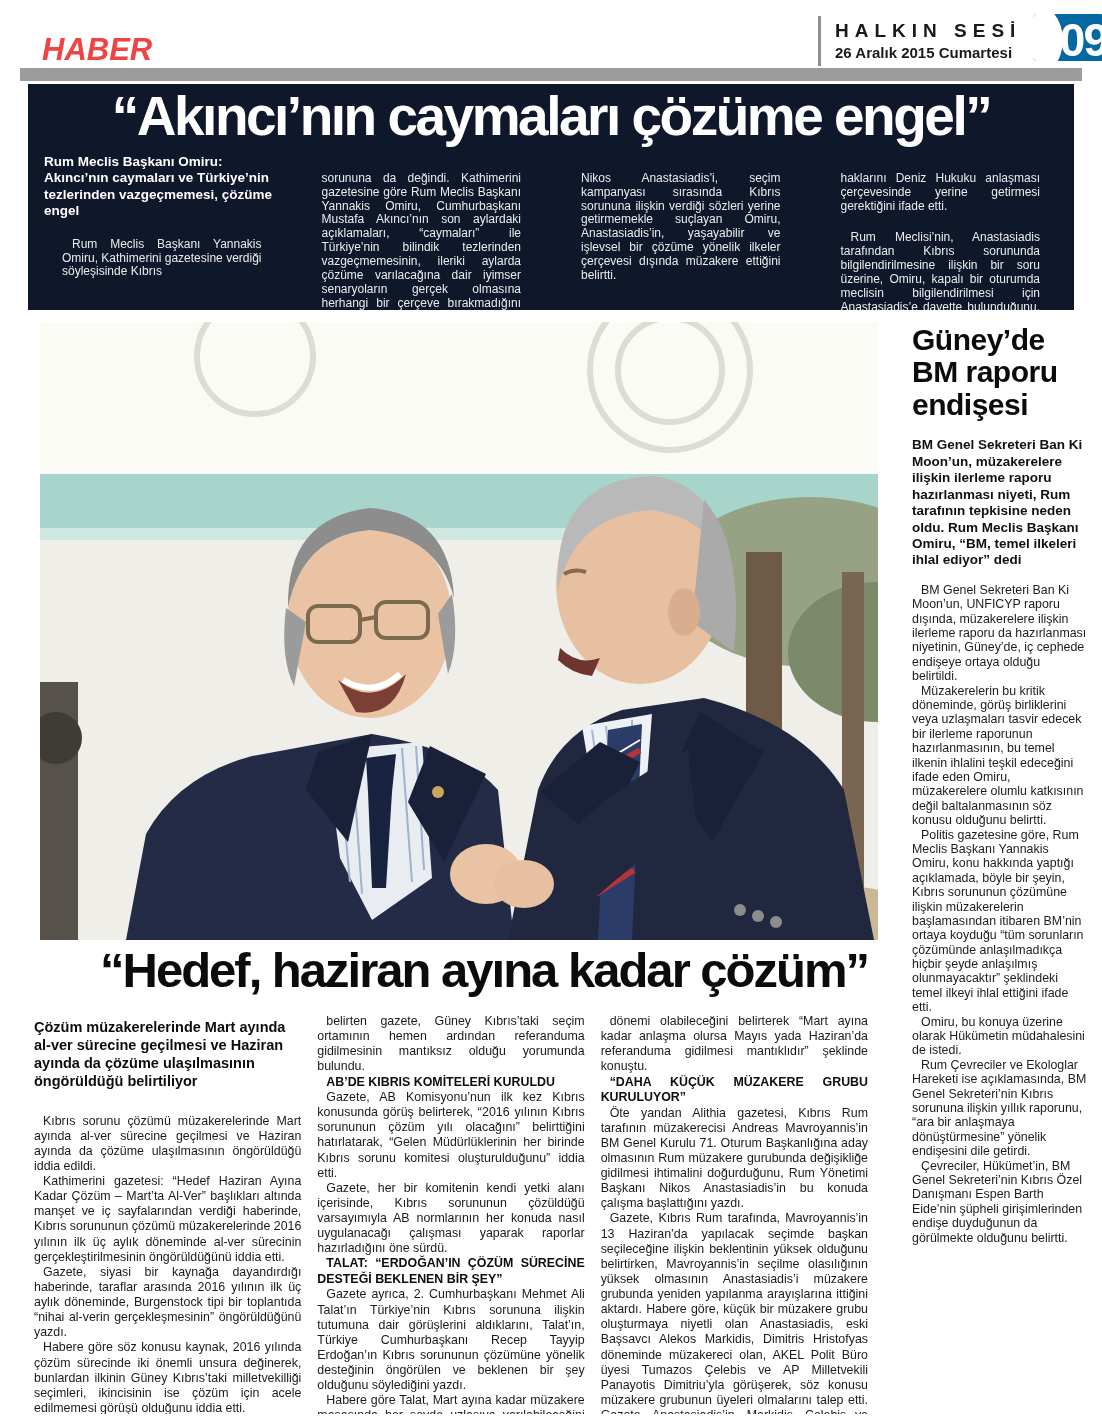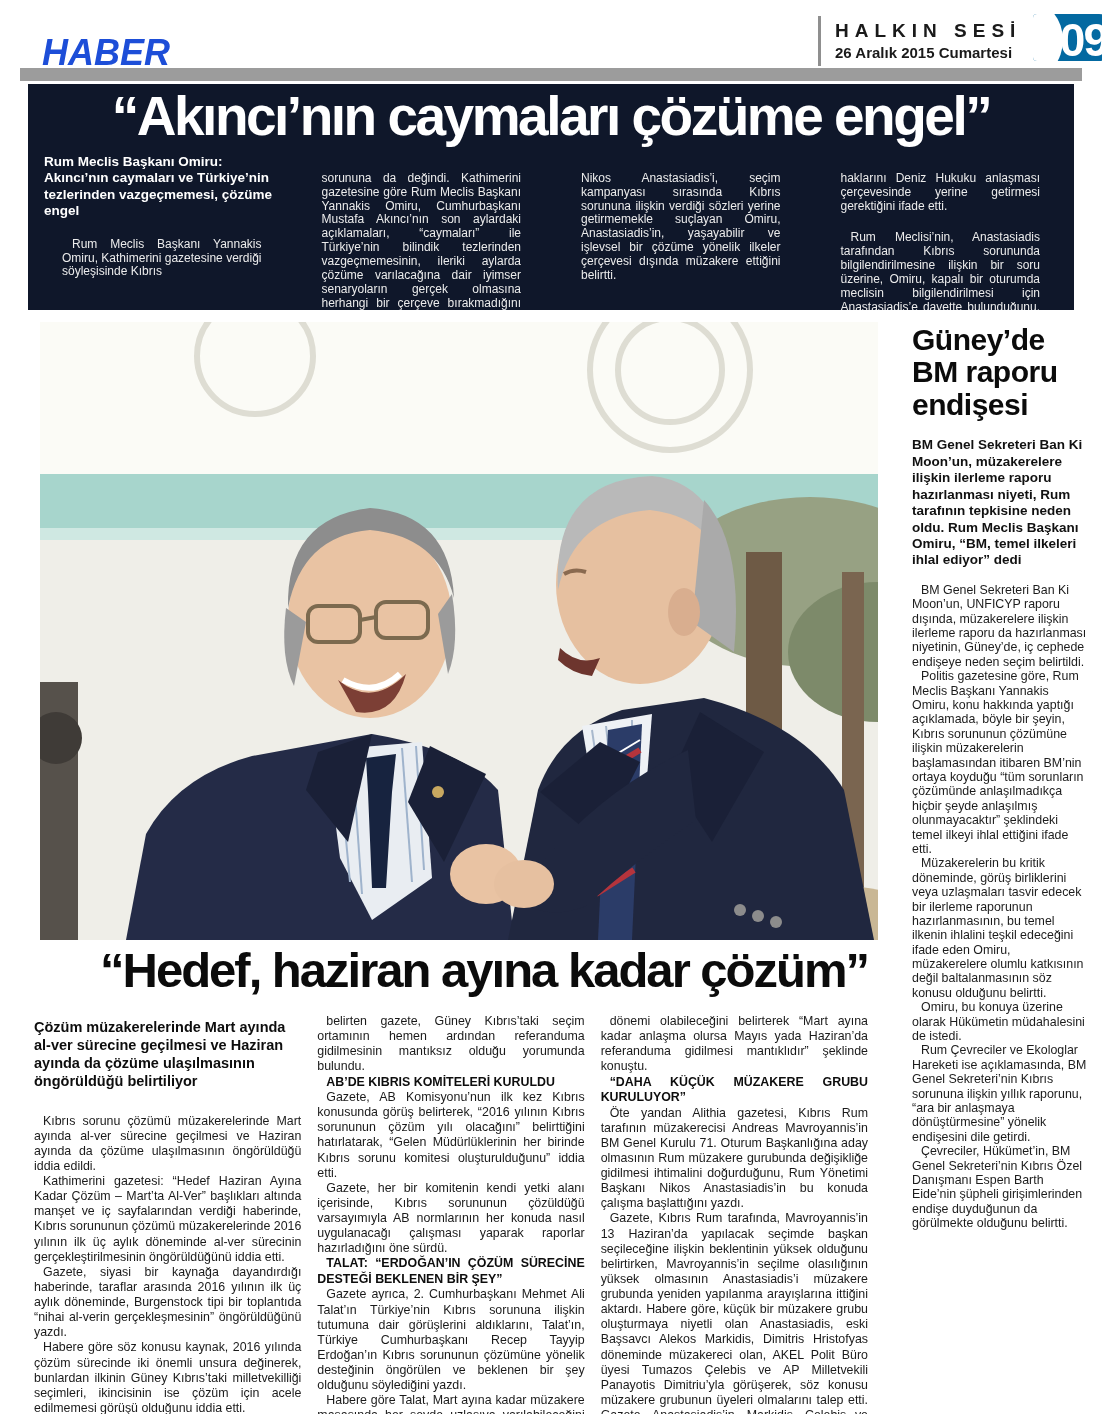--- a/index.html
+++ b/index.html
@@ -1,21 +1,21 @@
 <!DOCTYPE html>
 <html><head>
 <meta charset="utf-8">
 <style>
   html,body{margin:0;padding:0;background:#ffffff;}
   #page{position:relative;width:1102px;height:1417px;background:#fff;overflow:hidden;
         font-family:"Liberation Sans", sans-serif;color:#111;}
 
   
-  .section-label{position:absolute;left:42px;top:32px;font-size:36px;font-weight:900;
-                 font-style:italic;letter-spacing:0px;color:#1d4ed8;}
+  .section-label{position:absolute;left:42px;top:32px;font-size:31px;font-weight:900;
+                 font-style:italic;letter-spacing:0px;color:#ef4444;}
   .masthead{position:absolute;left:818px;top:16px;height:50px;border-left:3px solid #8f8f8f;
             padding-left:14px;display:flex;flex-direction:column;justify-content:center;}
   .masthead-title{font-size:19px;font-weight:bold;letter-spacing:6px;color:#1a1a1a;line-height:1.1;}
   .masthead-date{font-size:15px;font-weight:bold;color:#1a1a1a;margin-top:3px;}
   .page-badge{position:absolute;left:1033px;top:14px;width:78px;height:47px;background:#0369a1;
               border-radius:4px 12px 12px 4px;overflow:hidden;}
   .page-badge::before{content:"";position:absolute;left:-34px;top:-12px;width:64px;height:76px;
               background:#ffffff;border-radius:50%;}
   .page-badge span{position:absolute;right:4px;top:0;line-height:52px;font-size:46px;font-weight:800;
               color:#ffffff;letter-spacing:-2px;}
@@ -174,23 +174,23 @@
         <circle cx="700" cy="588" r="6" fill="#8c8c8c"></circle>
         <circle cx="718" cy="594" r="6" fill="#8c8c8c"></circle>
         <circle cx="736" cy="600" r="6" fill="#8c8c8c"></circle>
       </g>
     </svg>
   </div>
 
   <aside class="sidebar">
     <h3 class="sidebar-title">Güney’de BM raporu endişesi</h3>
     <p class="sidebar-standfirst">BM Genel Sekreteri Ban Ki Moon’un, müzakerelere ilişkin ilerleme raporu hazırlanması niyeti, Rum tarafının tepkisine neden oldu. Rum Meclis Başkanı Omiru, “BM, temel ilkeleri ihlal ediyor” dedi</p>
-    <p class="sb">BM Genel Sekreteri Ban Ki Moon’un, UNFICYP raporu dışında, müzakerelere ilişkin ilerleme raporu da hazırlanması niyetinin, Güney’de, iç cephede endişeye neden seçim belirtildi.</p>
+    <p class="sb">BM Genel Sekreteri Ban Ki Moon’un, UNFICYP raporu dışında, müzakerelere ilişkin ilerleme raporu da hazırlanması niyetinin, Güney’de, iç cephede endişeye ortaya olduğu belirtildi.</p>
+    <p class="sb">Müzakerelerin bu kritik döneminde, görüş birliklerini veya uzlaşmaları tasvir edecek bir ilerleme raporunun hazırlanmasının, bu temel ilkenin ihlalini teşkil edeceğini ifade eden Omiru, müzakerelere olumlu katkısının değil baltalanmasının söz konusu olduğunu belirtti.</p>
     <p class="sb">Politis gazetesine göre, Rum Meclis Başkanı Yannakis Omiru, konu hakkında yaptığı açıklamada, böyle bir şeyin, Kıbrıs sorununun çözümüne ilişkin müzakerelerin başlamasından itibaren BM’nin ortaya koyduğu “tüm sorunların çözümünde anlaşılmadıkça hiçbir şeyde anlaşılmış olunmayacaktır” şeklindeki temel ilkeyi ihlal ettiğini ifade etti.</p>
-    <p class="sb">Müzakerelerin bu kritik döneminde, görüş birliklerini veya uzlaşmaları tasvir edecek bir ilerleme raporunun hazırlanmasının, bu temel ilkenin ihlalini teşkil edeceğini ifade eden Omiru, müzakerelere olumlu katkısının değil baltalanmasının söz konusu olduğunu belirtti.</p>
     <p class="sb">Omiru, bu konuya üzerine olarak Hükümetin müdahalesini de istedi.</p>
     <p class="sb">Rum Çevreciler ve Ekologlar Hareketi ise açıklamasında, BM Genel Sekreteri’nin Kıbrıs sorununa ilişkin yıllık raporunu, “ara bir anlaşmaya dönüştürmesine” yönelik endişesini dile getirdi.</p>
     <p class="sb">Çevreciler, Hükümet’in, BM Genel Sekreteri’nin Kıbrıs Özel Danışmanı Espen Barth Eide’nin şüpheli girişimlerinden endişe duyduğunun da görülmekte olduğunu belirtti.</p>
   </aside>
 
   <h2 class="headline2">“Hedef, haziran ayına kadar çözüm”</h2>
   <div class="cols3">
     <div class="scol">
       <p class="story-standfirst">Çözüm müzakerelerinde Mart ayında al-ver sürecine geçilmesi ve Haziran ayında da çözüme ulaşılmasının öngörüldüğü belirtiliyor</p>
       <p>Kıbrıs sorunu çözümü müzakerelerinde Mart ayında al-ver sürecine geçilmesi ve Haziran ayında da çözüme ulaşılmasının öngörüldüğü iddia edildi.</p>

